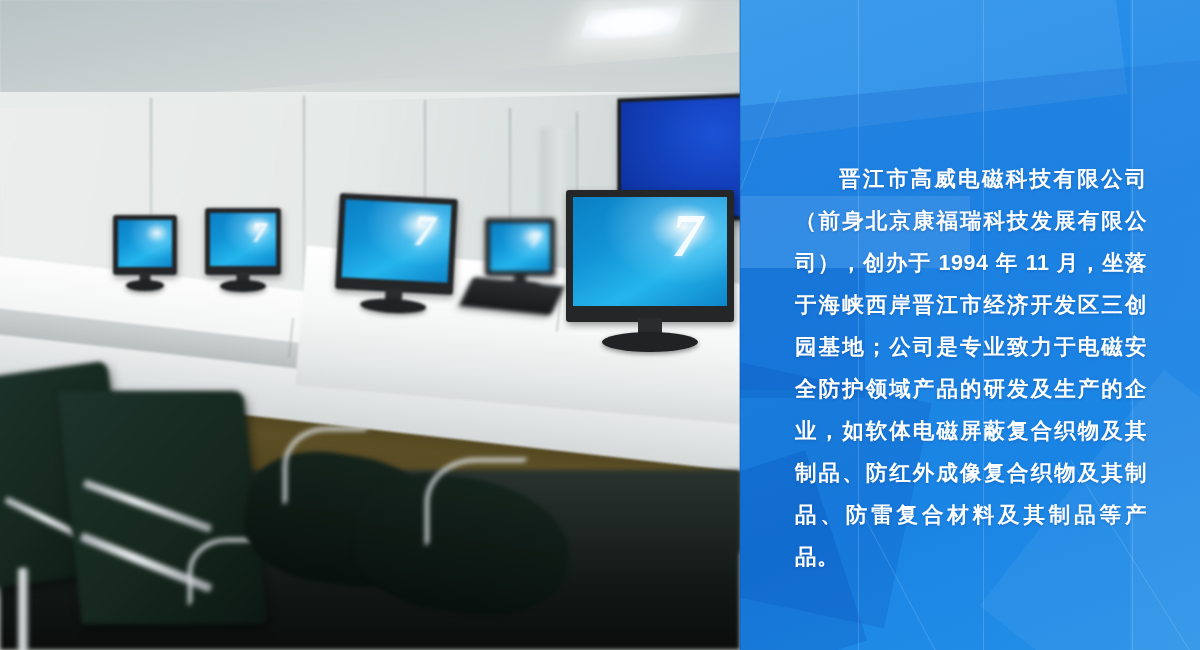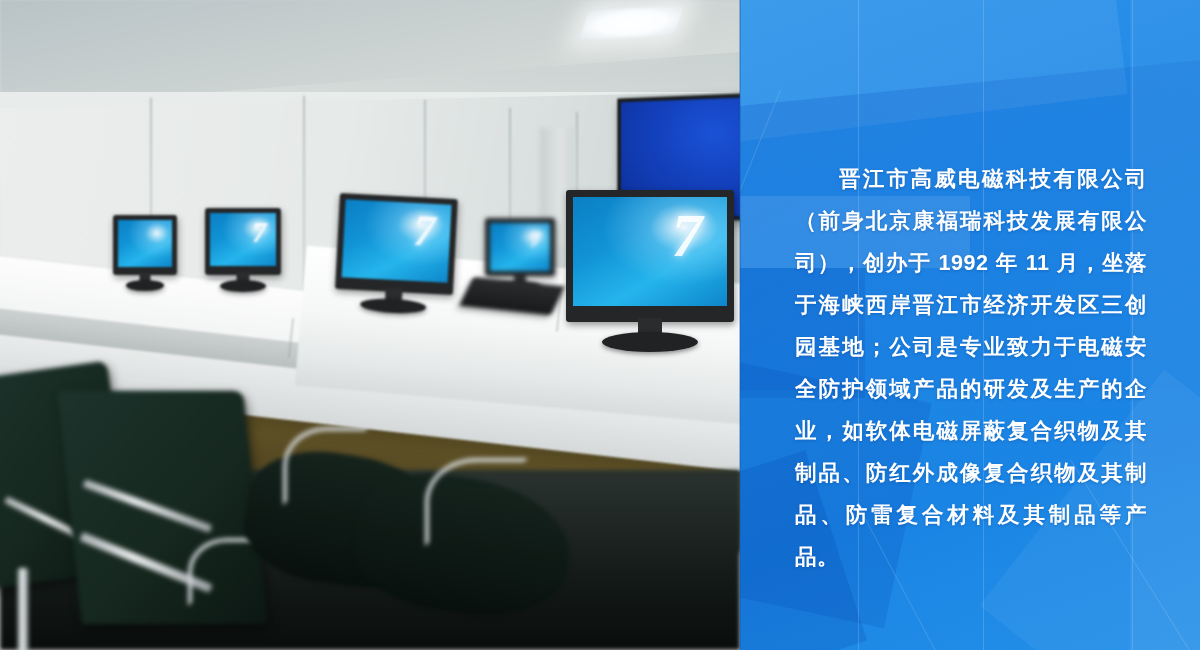--- a/index.html
+++ b/index.html
@@ -427,18 +427,18 @@
     <div class="facet f7"></div>
     <div class="facet f8"></div>
 
     <div class="line vline" style="left:118px;"></div>
     <div class="line vline" style="left:243px;"></div>
     <div class="line vline" style="left:392px;"></div>
     <div class="dline" style="left:40px; top:90px; height:260px; transform:rotate(22deg);"></div>
     <div class="dline" style="left:330px; top:460px; height:260px; transform:rotate(-32deg);"></div>
     <div class="dline" style="left:120px; top:510px; height:180px; transform:rotate(-28deg);"></div>
 
-    <p class="panel-text">晋江市高威电磁科技有限公司（前身北京康福瑞科技发展有限公司），创办于 1992 年 11 月，坐落于海峡西岸晋江市经济开发区三创园基地；公司是专业致力于电磁安全防护领域产品的研发及生产的企业，如软体电磁屏蔽复合织物及其制品、防红外成像复合织物及其制品、防雷复合材料及其制品等产品。</p>
+    <p class="panel-text">晋江市高威电磁科技有限公司（前身北京康福瑞科技发展有限公司），创办于 1994 年 11 月，坐落于海峡西岸晋江市经济开发区三创园基地；公司是专业致力于电磁安全防护领域产品的研发及生产的企业，如软体电磁屏蔽复合织物及其制品、防红外成像复合织物及其制品、防雷复合材料及其制品等产品。</p>
   </div>
 
   <div class="divider"></div>
 
 </div>
 
 </body></html>

